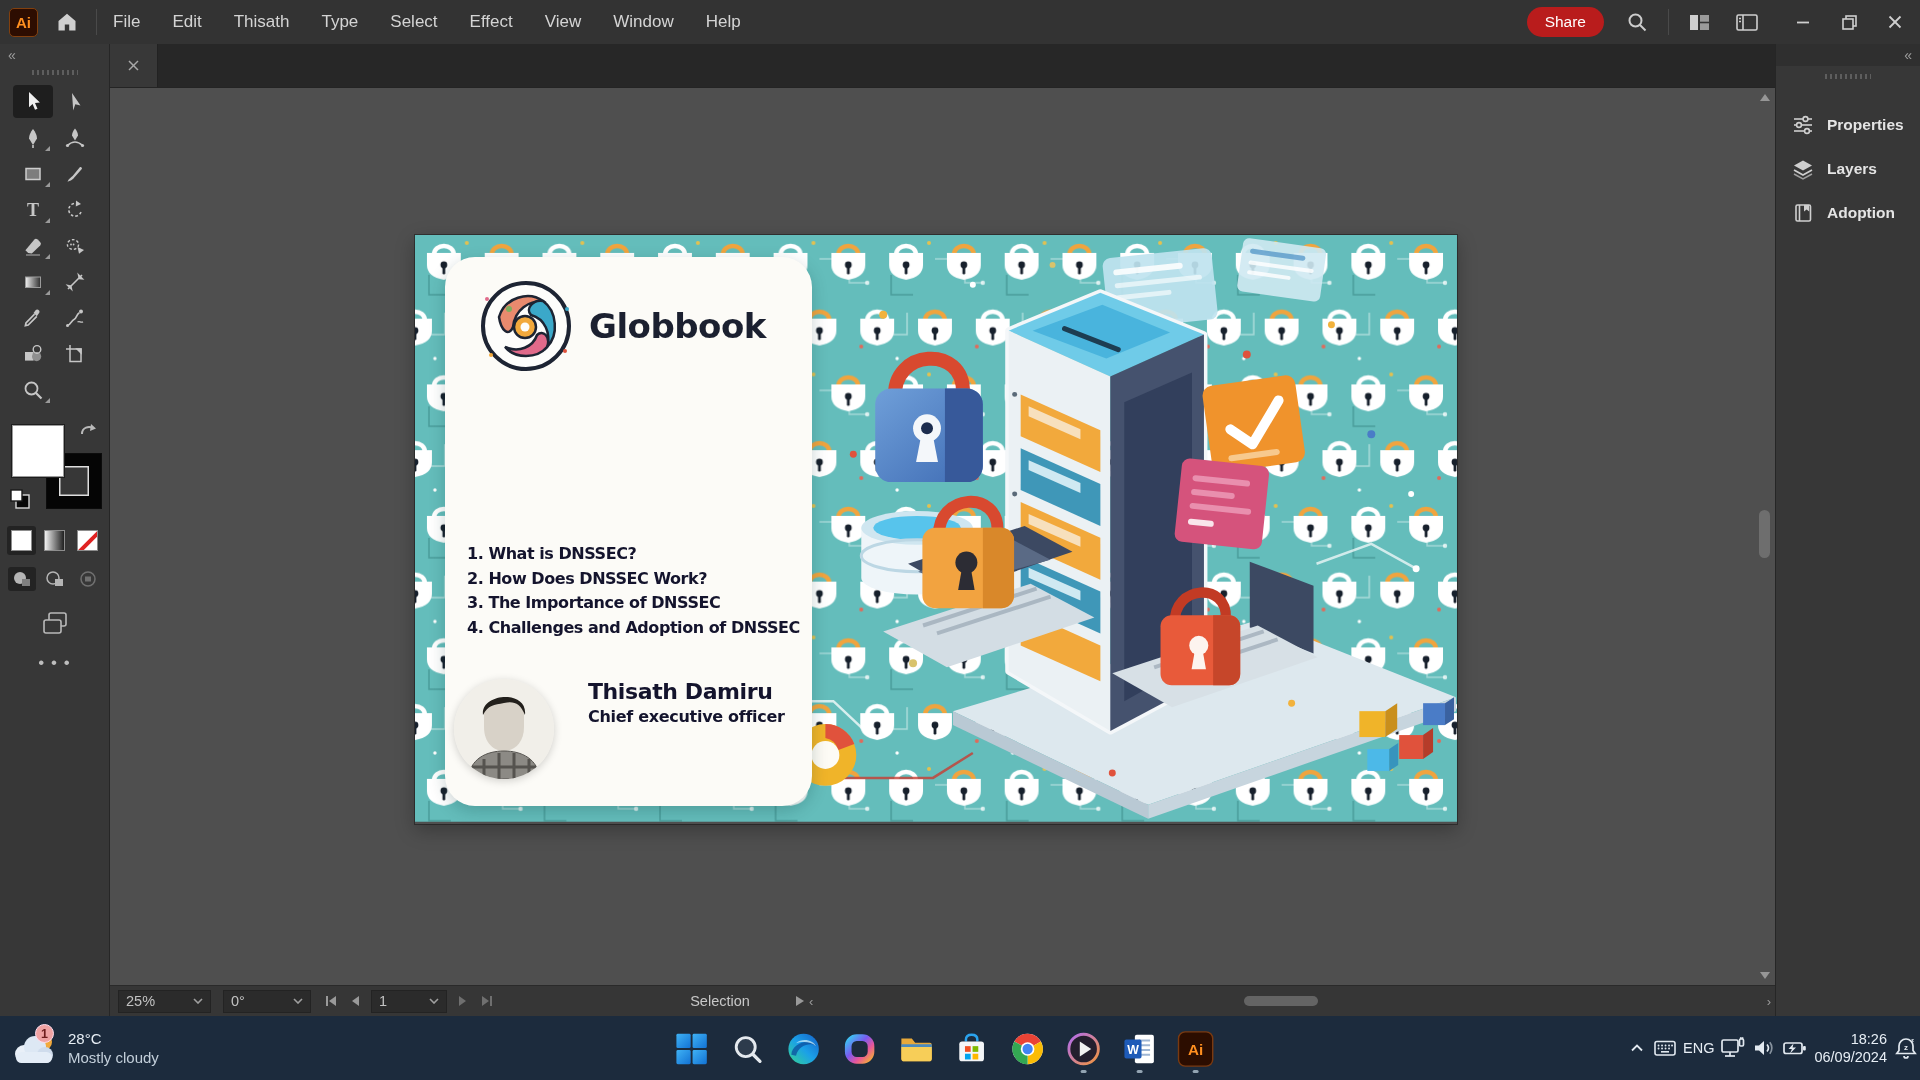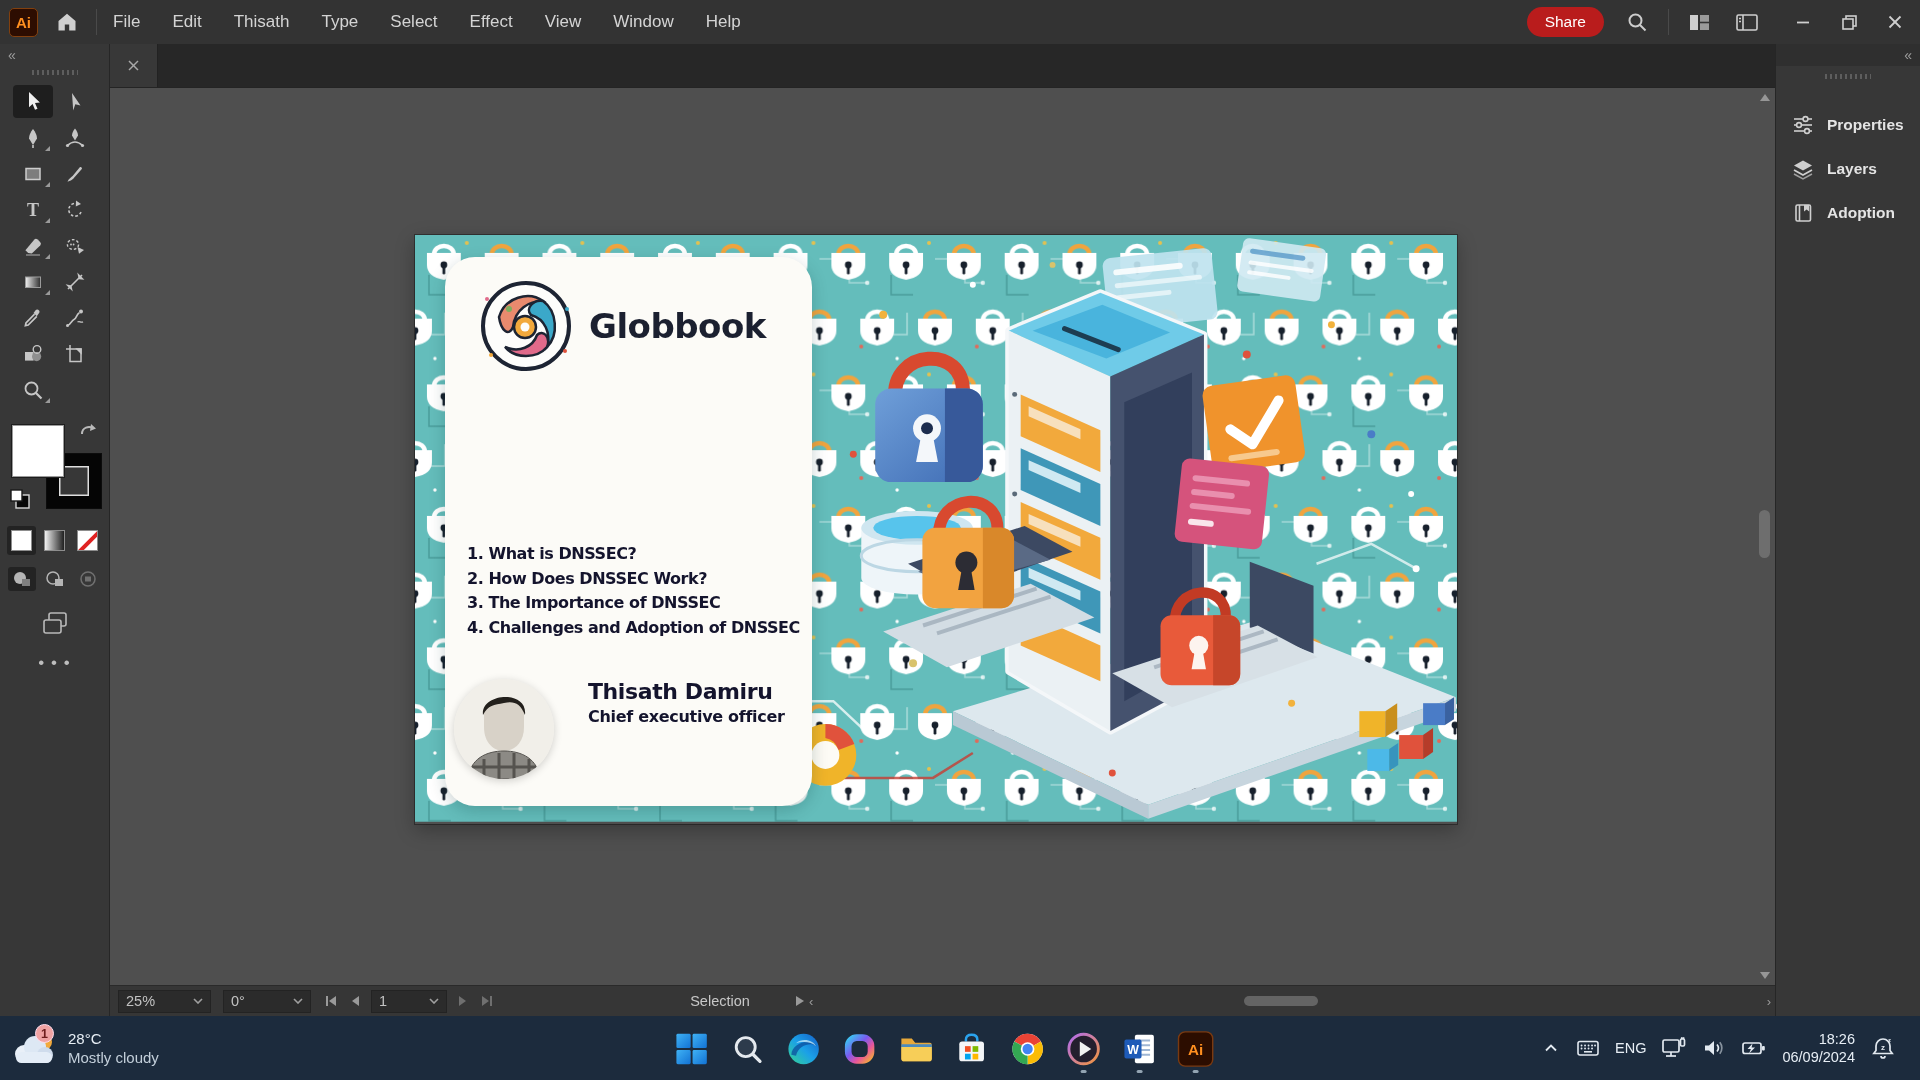--- a/index.html
+++ b/index.html
@@ -129,21 +129,21 @@
   .weather-icon-wrap { position:relative; width:46px; height:40px; }
   .weather-badge { position:absolute; right:2px; top:-4px; width:19px; height:19px; border-radius:50%;
                    background:#f0a3a3; border:1px solid #fde; color:#6e1d1d; font-size:12.5px; font-weight:bold;
                    display:flex; align-items:center; justify-content:center; }
   .weather-text { color:#e7eef5; font-size:15px; line-height:19px; }
   .weather-cond { color:#c3cfda; }
   .tb-center { position:absolute; left:50%; transform:translateX(-53%); display:flex; gap:14px; align-items:flex-start; }
   .tb-app { width:42px; display:flex; flex-direction:column; align-items:center; gap:2px; padding-top:6px; }
   .run-dot { width:6px; height:3px; border-radius:2px; background:#93a4b2; }
   .run-dot.off { background:transparent; }
-  .tray { margin-left:auto; display:flex; align-items:center; gap:15px; padding-right:24px; }
+  .tray { margin-left:auto; display:flex; align-items:center; gap:6px; padding-right:1px; }
   .tray-lang { color:#e7eef5; font-size:14.5px; }
   .tray-clock { color:#e7eef5; font-size:14.5px; line-height:18px; text-align:right; }
   svg { display:block; }
 </style>
 </head>
 <body>
 
 <div class="app">
 
   <div class="titlebar">

